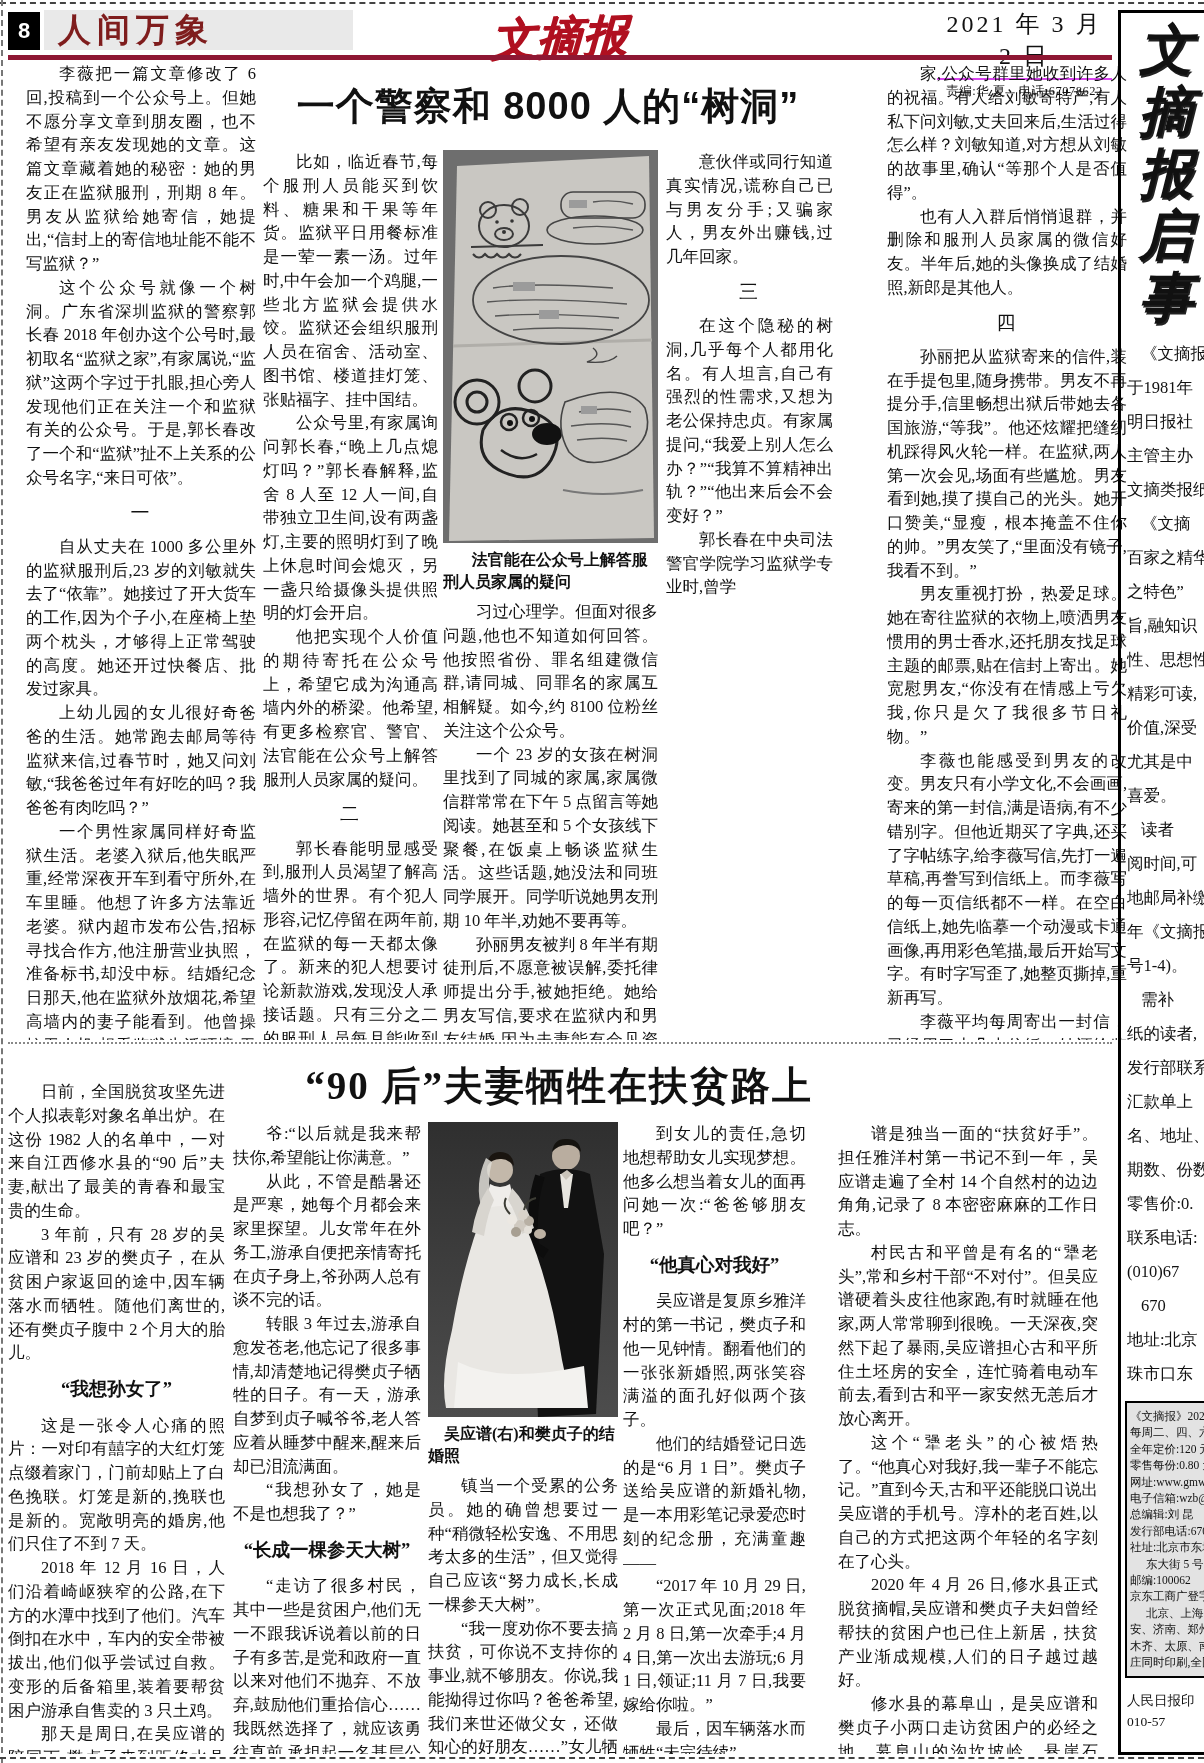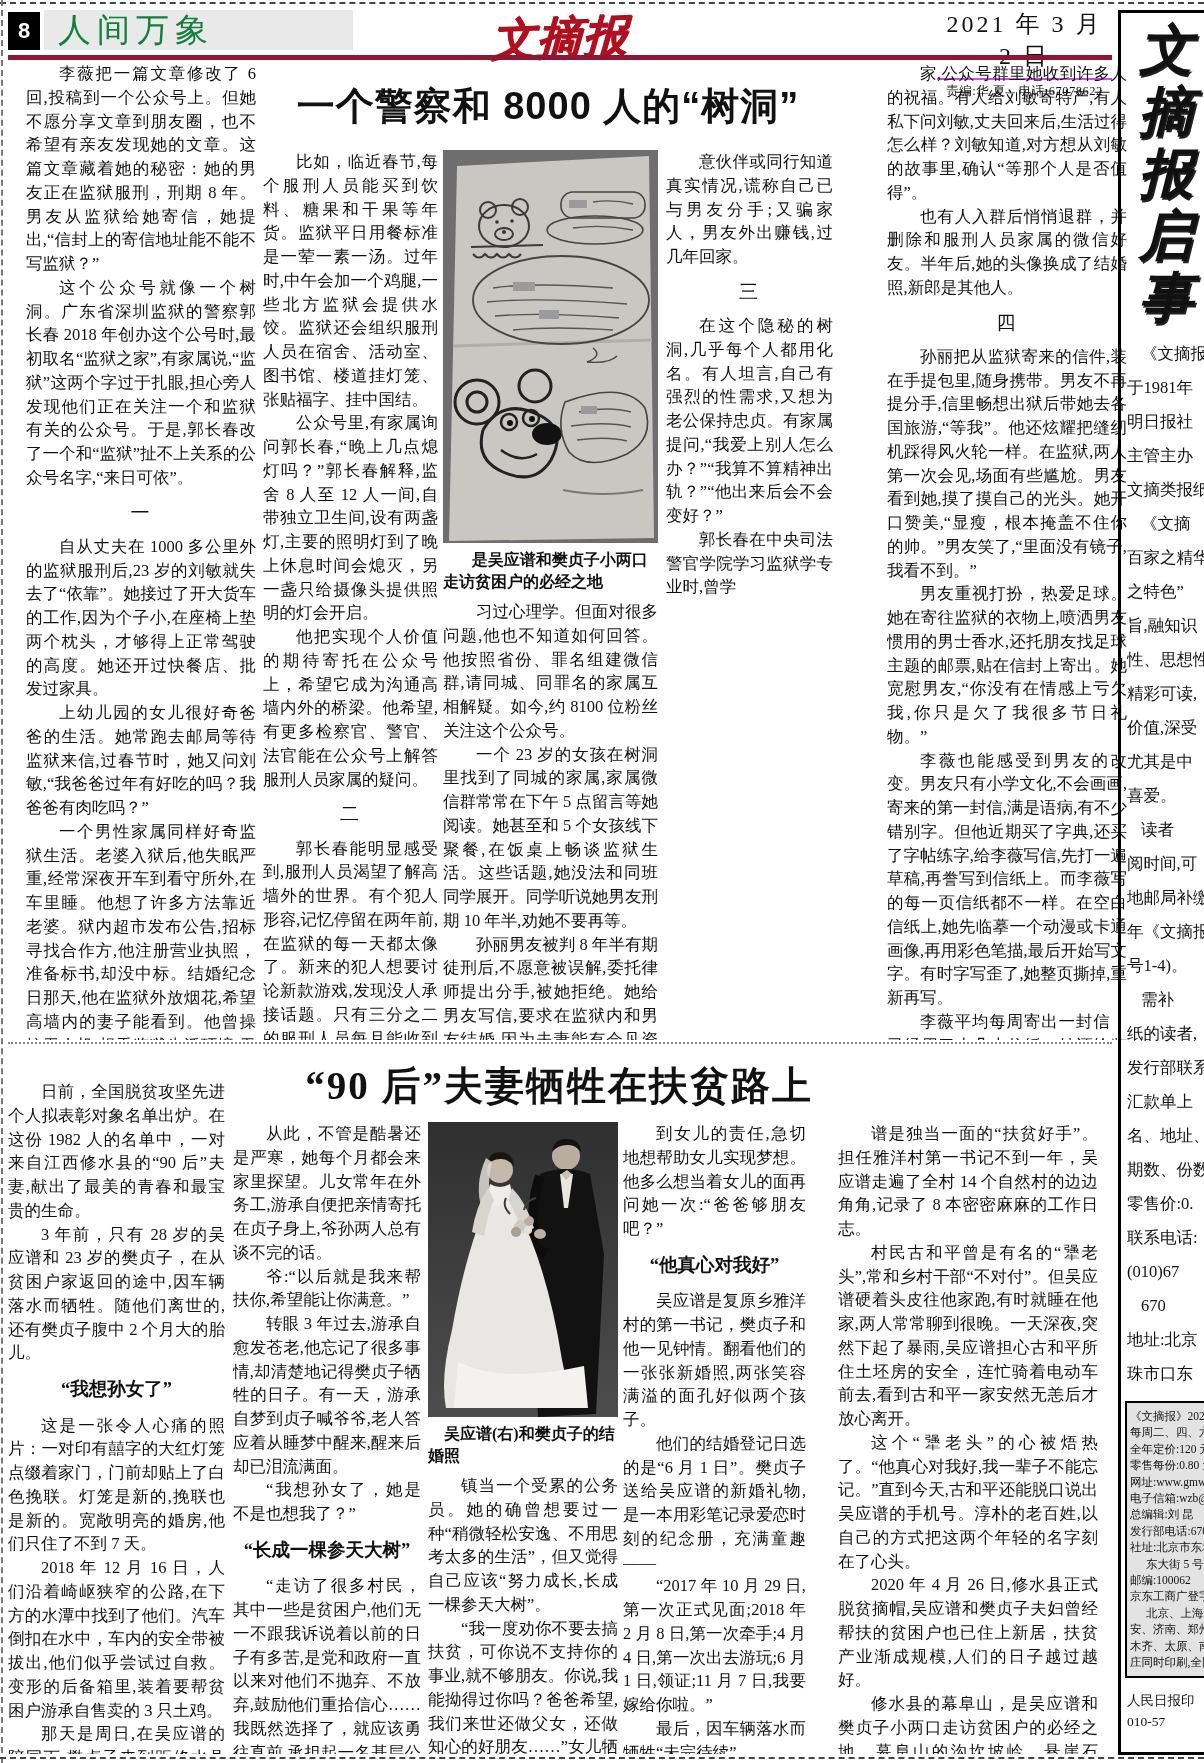--- a/index.html
+++ b/index.html
@@ -8,22 +8,22 @@
   .dash-h{position:absolute;left:0;width:1204px;border-top:2px dashed #444;height:0;}
   .dash-v{position:absolute;top:0;left:1px;height:1763px;border-left:2px dashed #777;width:0;}
 
   
   #header{position:absolute;left:8px;top:8px;width:1104px;height:52px;}
   .pagenum{position:absolute;left:0;top:4px;width:28px;height:34px;background:#000;color:#fff;
            font-family:"Liberation Sans","DejaVu Sans",sans-serif;font-weight:bold;font-size:22px;
            display:flex;align-items:center;justify-content:center;border:2px solid #000;}
   .section-band{position:absolute;left:36px;top:2px;width:295px;height:40px;background:#e9e9e9;
            display:flex;align-items:center;padding-left:14px;}
-  .section-band span{font-family:"Liberation Sans","DejaVu Sans",sans-serif;font-weight:400;
-           font-size:33px;letter-spacing:6px;color:#15803d;}
+  .section-band span{font-family:"Liberation Sans","DejaVu Sans",sans-serif;font-weight:700;
+           font-size:33px;letter-spacing:6px;color:#7f1d1d;}
   .masthead{position:absolute;left:50%;top:0px;transform:translateX(-50%) rotate(-2deg) skewX(-4deg);
            color:#b01020;font-weight:900;font-size:44px;letter-spacing:2px;
            text-shadow:1px 1px 0 #b01020;font-style:italic;}
   .datebox{position:absolute;right:0;top:0;width:175px;text-align:center;}
   .dateline{font-size:24px;letter-spacing:3px;border-bottom:2px solid #d946ef;padding-bottom:6px;}
   .editorline{font-size:12.5px;letter-spacing:0.5px;padding-top:3px;white-space:nowrap;}
   .red-rule{position:absolute;left:0;top:47px;width:1104px;height:5px;background:#8e1733;}
 
   
   .para{margin:0;text-indent:2em;text-align:justify;font-size:16.5px;line-height:1.44;}
@@ -166,21 +166,21 @@
                 <circle cx="89" cy="269" r="3" fill="#111"></circle>
               <ellipse cx="104" cy="284" rx="15" ry="11" fill="#111"></ellipse>
               <path d="M58 300 q18 14 36 4" stroke="#222" stroke-width="2.5" fill="none"></path>
 
               <path d="M122 252 q60 -22 80 6 q10 30 -18 46 q-40 18 -58 -2 q-14 -24 -4 -50 z" fill="none" stroke="#444" stroke-width="1.6"></path>
               <path d="M136 262 q30 -6 52 0 M128 276 q36 -5 60 1 M134 290 q30 -4 50 1" stroke="#555" stroke-width="1.4" fill="none"></path>
               <rect x="138" y="256" width="16" height="8" fill="#9b9b9b"></rect>
               <path d="M120 340 q40 8 80 0" stroke="#777" stroke-width="2" fill="none"></path>
             </svg>
           </div>
-          <div class="caption">是吴应谱和樊贞子小两口走访贫困户的必经之地</div>
+          <div class="caption">法官能在公众号上解答服刑人员家属的疑问</div>
           <div class="a1-under-img">
               <p class="para">习过心理学。但面对很多问题,他也不知道如何回答。他按照省份、罪名组建微信群,请同城、同罪名的家属互相解疑。如今,约 8100 位粉丝关注这个公众号。</p>
               <p class="para">一个 23 岁的女孩在树洞里找到了同城的家属,家属微信群常常在下午 5 点留言等她阅读。她甚至和 5 个女孩线下聚餐,在饭桌上畅谈监狱生活。这些话题,她没法和同班同学展开。同学听说她男友刑期 10 年半,劝她不要再等。</p>
               <p class="para">孙丽男友被判 8 年半有期徒刑后,不愿意被误解,委托律师提出分手,被她拒绝。她给男友写信,要求在监狱内和男友结婚,因为夫妻能有会见资格。</p>
             </div>
         </div>
         <div class="a1-colB">
             <p class="para">意伙伴或同行知道真实情况,谎称自己已与男友分手;又骗家人，男友外出赚钱,过几年回家。</p>
             <p class="para mark">三</p>
             <p class="para">在这个隐秘的树洞,几乎每个人都用化名。有人坦言,自己有强烈的性需求,又想为老公保持忠贞。有家属提问,“我爱上别人怎么办？”“我算不算精神出轨？”“他出来后会不会变好？”</p>
@@ -207,22 +207,22 @@
         <p class="para">3 年前，只有 28 岁的吴应谱和 23 岁的樊贞子，在从贫困户家返回的途中,因车辆落水而牺牲。随他们离世的,还有樊贞子腹中 2 个月大的胎儿。</p>
         <p class="para subhead">“我想孙女了”</p>
         <p class="para">这是一张令人心痛的照片：一对印有囍字的大红灯笼点缀着家门，门前却贴上了白色挽联。灯笼是新的,挽联也是新的。宽敞明亮的婚房,他们只住了不到 7 天。</p>
         <p class="para">2018 年 12 月 16 日，人们沿着崎岖狭窄的公路,在下方的水潭中找到了他们。汽车倒扣在水中，车内的安全带被拔出,他们似乎尝试过自救。变形的后备箱里,装着要帮贫困户游承自售卖的 3 只土鸡。</p>
         <p class="para">那天是周日,在吴应谱的陪同下,樊贞子来到距修水县城 2 个小时车程的大椿乡船舱村看望年近 8 旬的游承自。</p>
       </div>
     <div class="a2-mid">
       <div class="a2-h2">“90 后”夫妻牺牲在扶贫路上</div>
       <div class="a2-midrow">
         <div class="a2-col2">
+            <p class="para">爷:“以后就是我来帮扶你,希望能让你满意。”</p>
             <p class="para">从此，不管是酷暑还是严寒，她每个月都会来家里探望。儿女常年在外务工,游承自便把亲情寄托在贞子身上,爷孙两人总有谈不完的话。</p>
-            <p class="para">爷:“以后就是我来帮扶你,希望能让你满意。”</p>
             <p class="para">转眼 3 年过去,游承自愈发苍老,他忘记了很多事情,却清楚地记得樊贞子牺牲的日子。有一天，游承自梦到贞子喊爷爷,老人答应着从睡梦中醒来,醒来后却已泪流满面。</p>
             <p class="para">“我想孙女了，她是不是也想我了？”</p>
             <p class="para subhead">“长成一棵参天大树”</p>
             <p class="para">“走访了很多村民，其中一些是贫困户,他们无一不跟我诉说着以前的日子有多苦,是党和政府一直以来对他们不抛弃、不放弃,鼓励他们重拾信心……我既然选择了，就应该勇往直前,承担起一名基层公职人员的使命——为人民服务。”</p>
           </div>
         <div class="a2-col3">
           <div class="wed-frame">
             <svg width="190" height="295" viewBox="0 0 190 295" xmlns="http://www.w3.org/2000/svg">
               <defs>
                 <linearGradient id="bg2" x1="0" y1="0" x2="0" y2="1">

